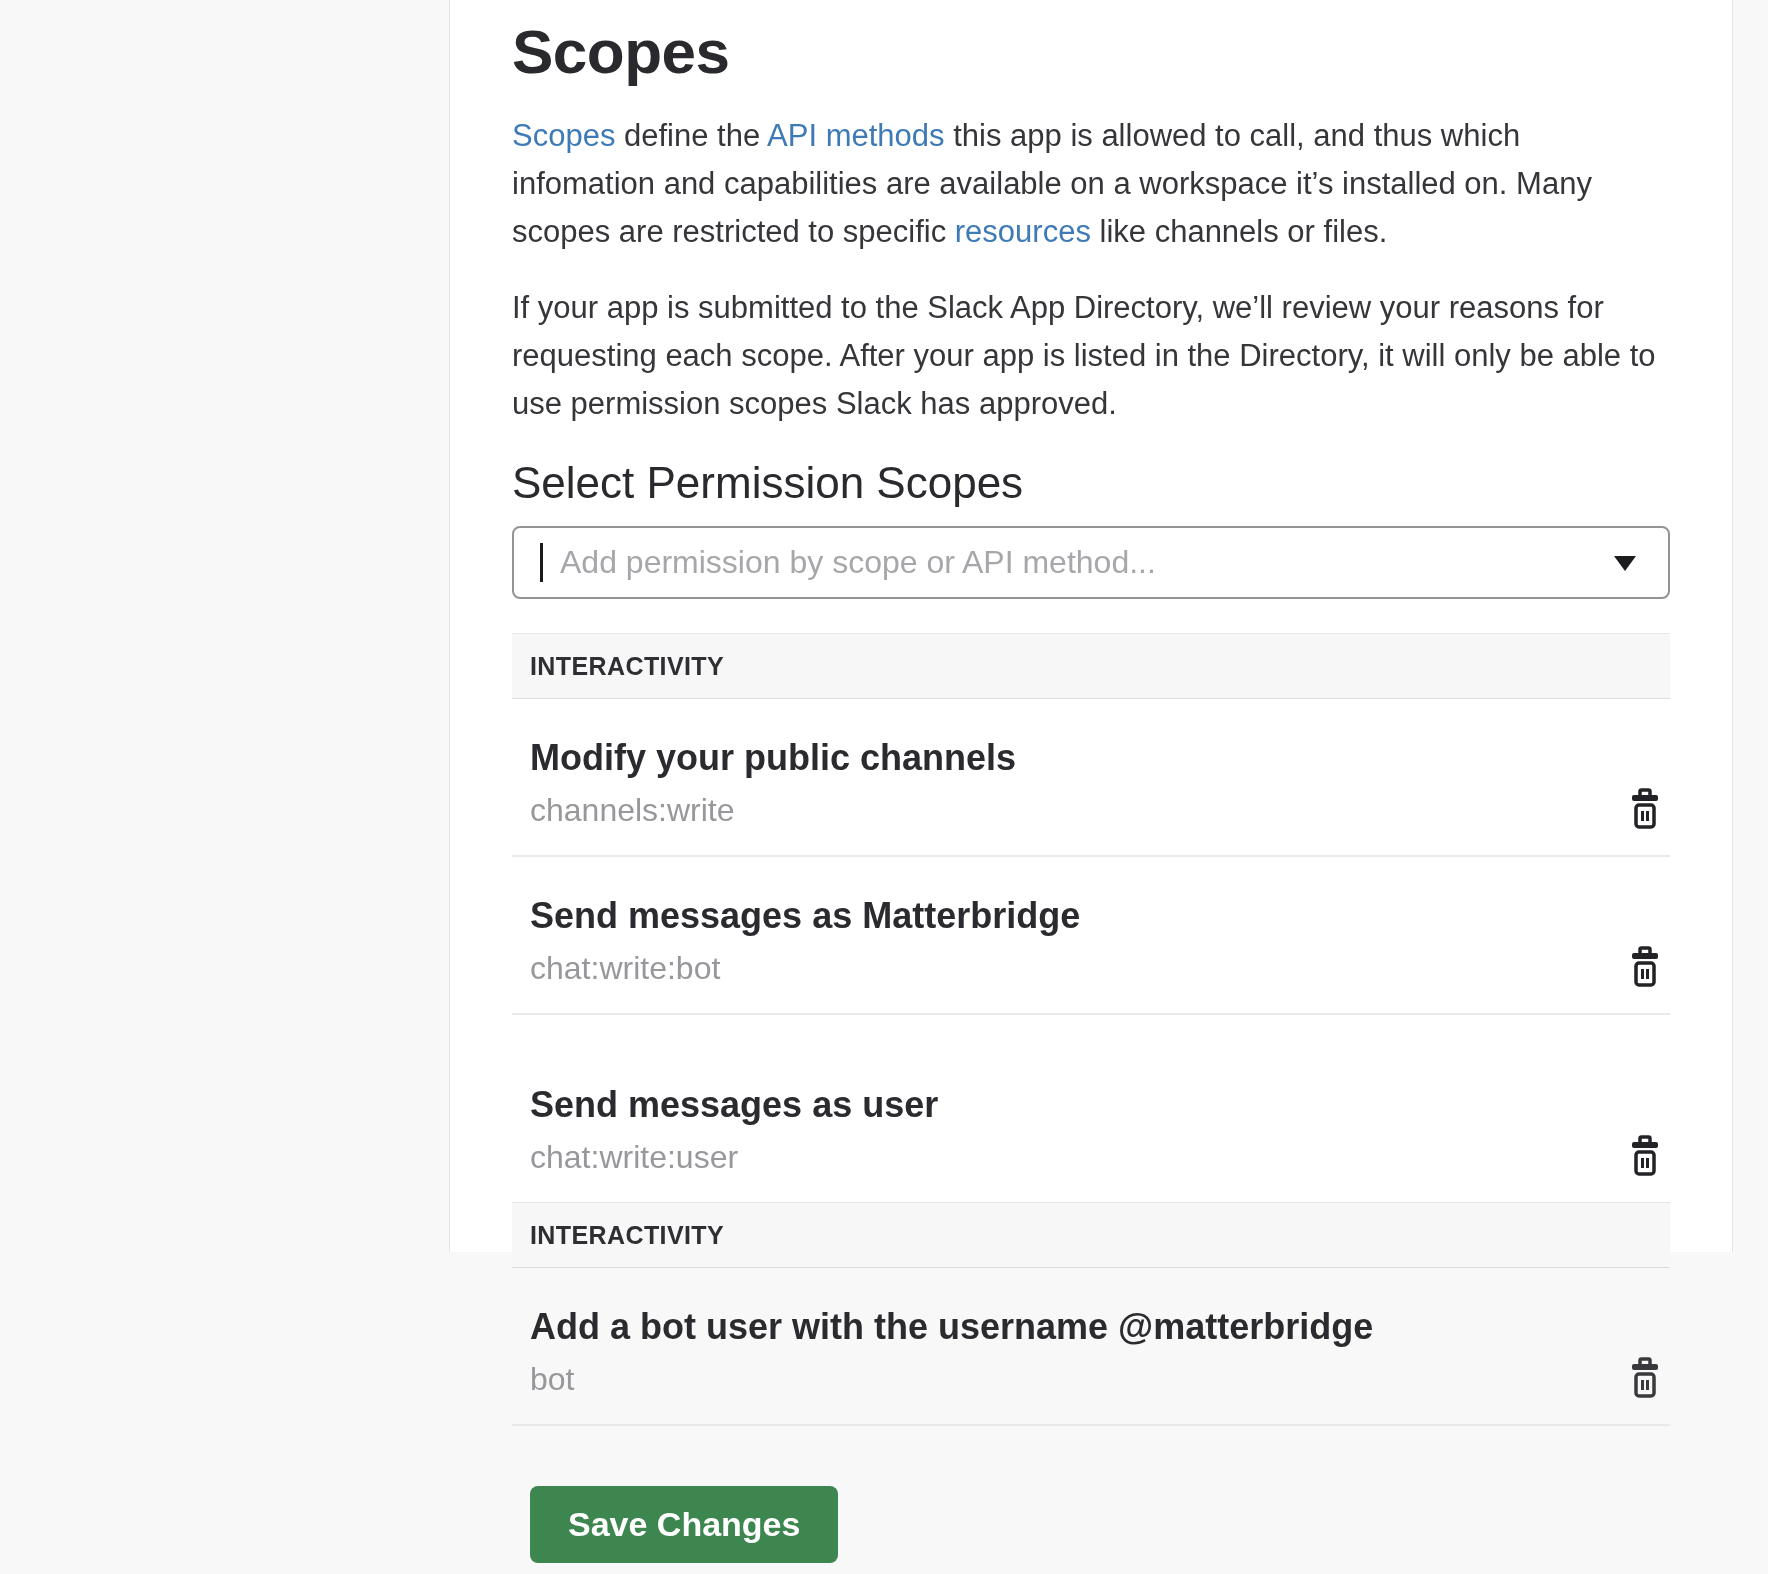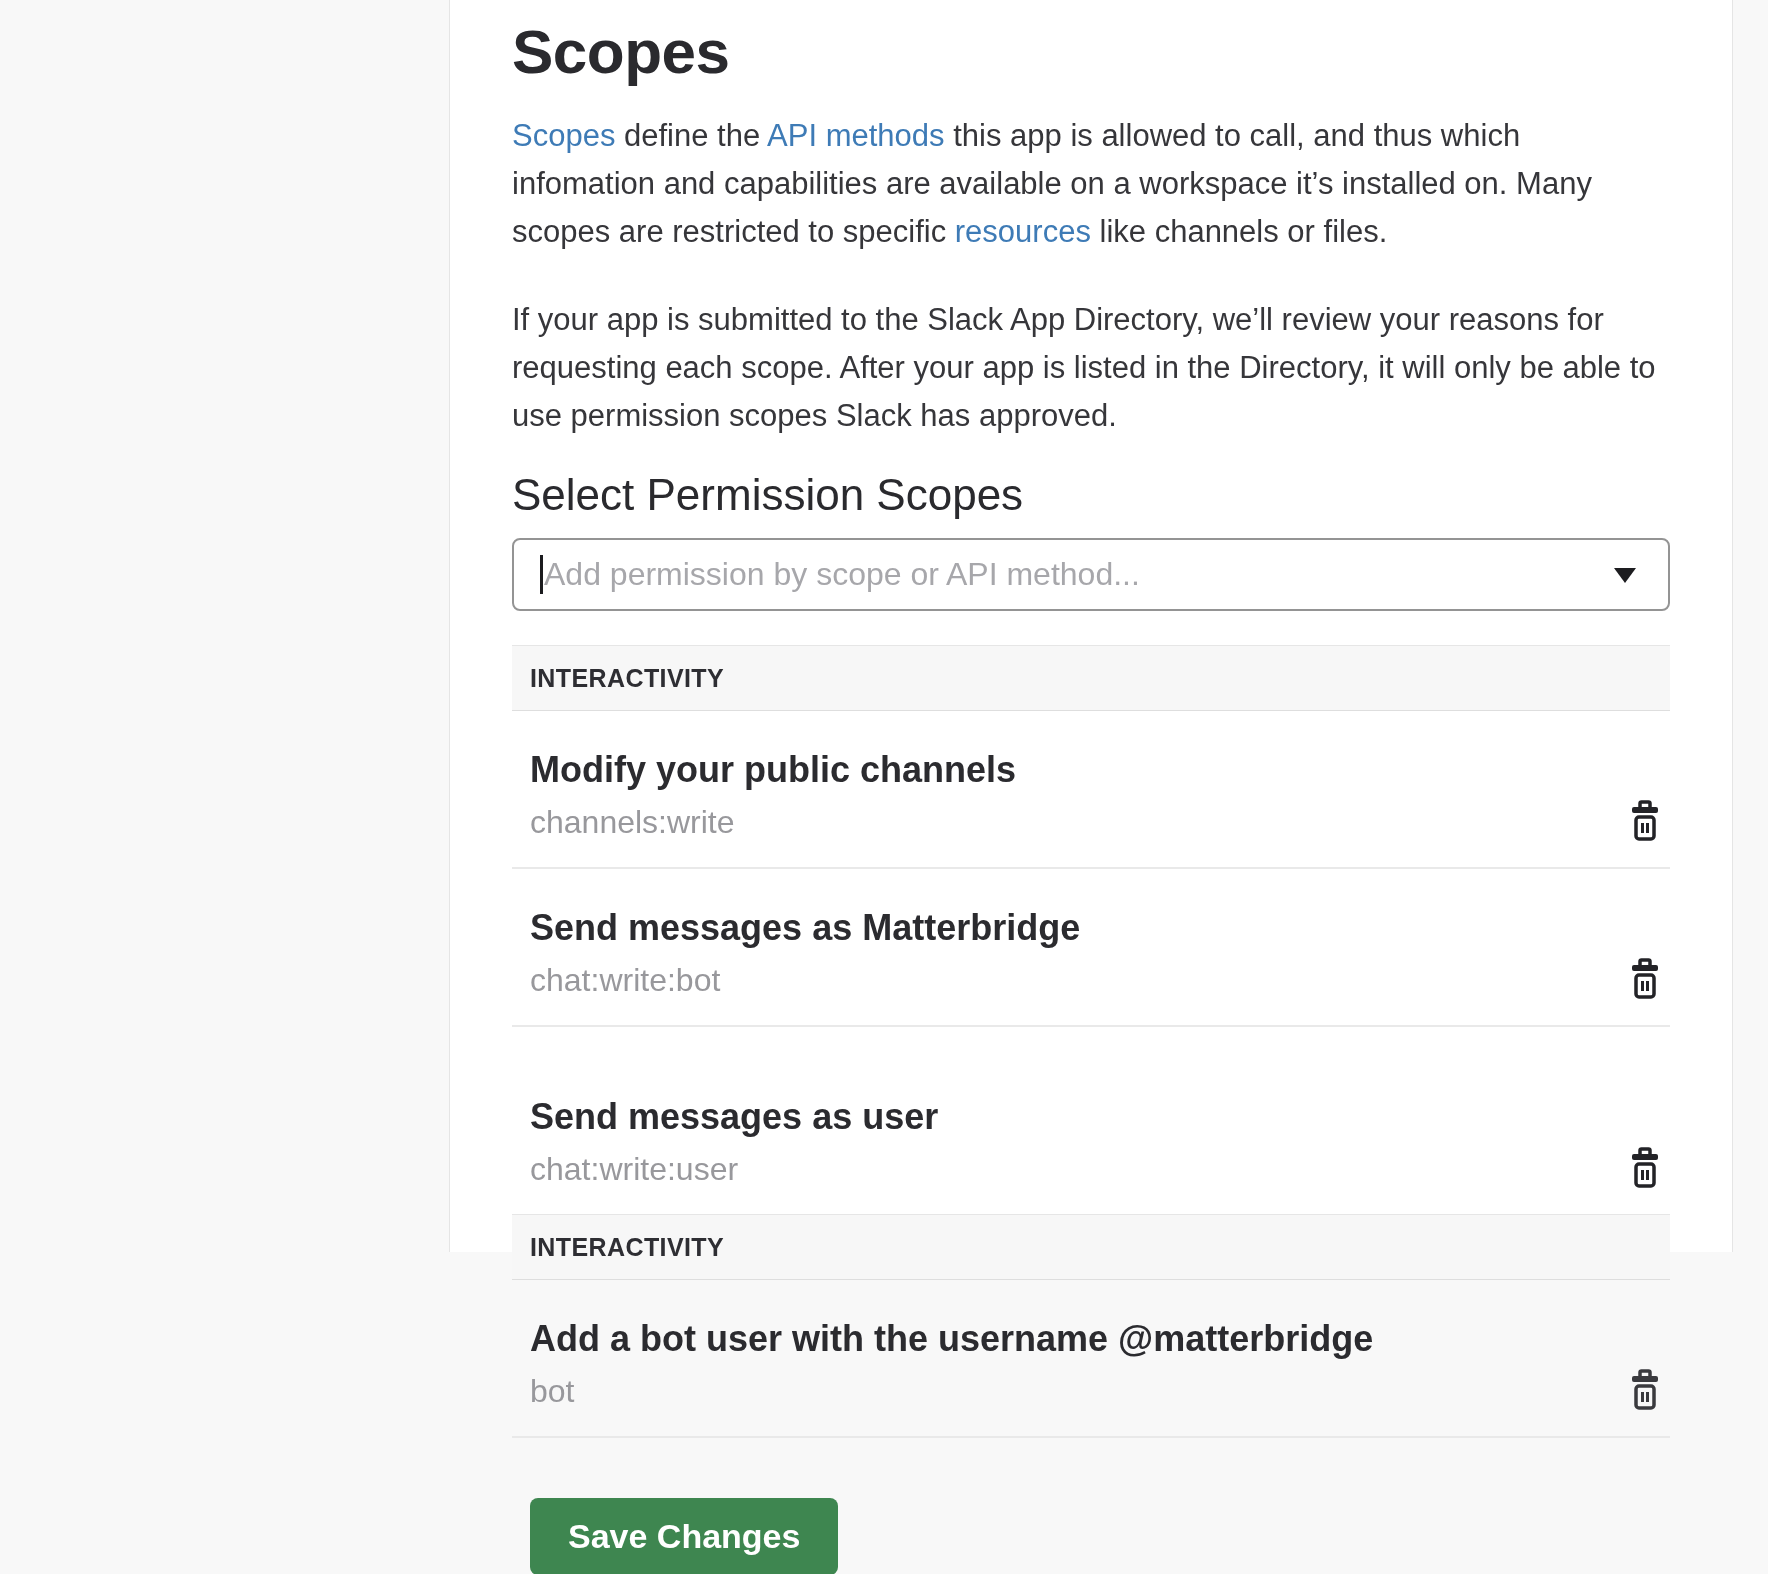--- a/index.html
+++ b/index.html
@@ -23,37 +23,37 @@
   .page-title {
     margin:0; padding-top:16px;
     font-size:62px; line-height:72px; font-weight:700;
     color:#2a2a2e; letter-spacing:-0.5px;
   }
   p.intro {
     margin:24px 0 0;
     font-size:31px; line-height:48px;
     color:#36363a;
   }
-  p.intro.second { margin-top:40px; }
+  p.intro.second { margin-top:28px; }
   a.link { color:#3e7bb6; text-decoration:none; cursor:pointer; }
 
   .select-heading {
     margin:30px 0 0;
     font-size:44px; line-height:50px; font-weight:400;
     color:#2a2a2e;
   }
 
   .select-box {
     margin-top:18px; position:relative;
     height:73px;
     border:2px solid #949494; border-radius:8px;
     box-sizing:border-box; background:#fff;
   }
   .select-box input {
-    position:absolute; left:0; top:0; width:100%; height:100%;
+    position:absolute; left:16px; top:0; width:100%; height:100%;
     border:none; outline:none; background:transparent;
     font-family:inherit; font-size:32px; color:#36363a;
     padding:0 70px 0 30px; box-sizing:border-box;
   }
   .select-box input::placeholder { color:#a7a7ab; opacity:1; }
   .cursor-bar {
     position:absolute; left:26px; top:15px;
     width:3px; height:39px; background:#1b1b1e;
   }
   .caret-down {

